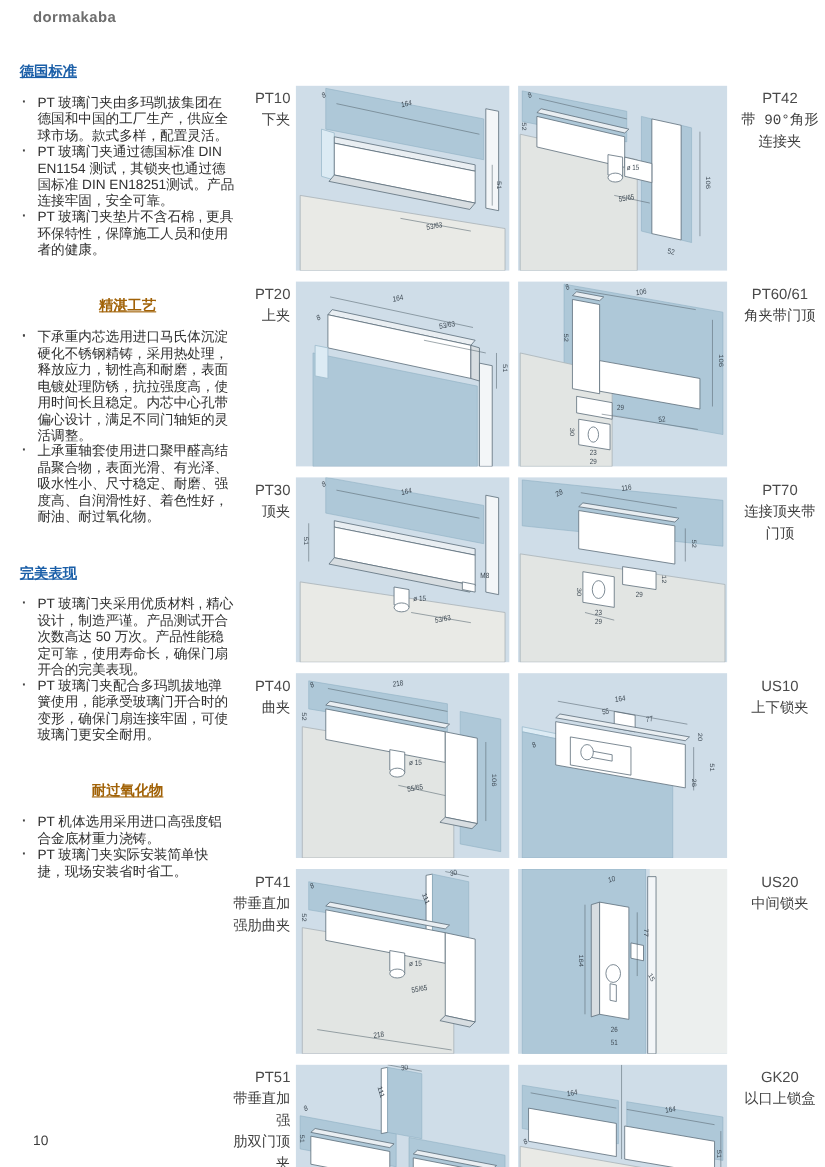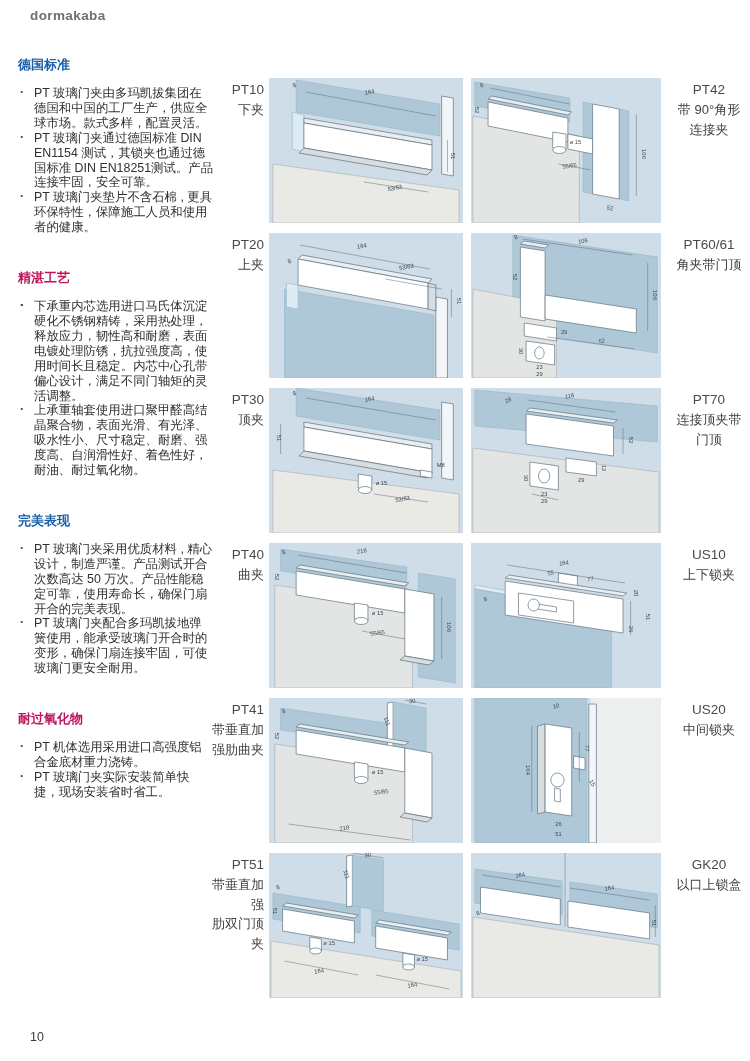--- a/index.html
+++ b/index.html
@@ -7,32 +7,32 @@
     width:750px;height:1061px;position:relative;background:#ffffff;
     font-family:"Liberation Sans","DejaVu Sans",sans-serif;color:#2f2f2f;overflow:hidden;
   }
   .brand{
     position:absolute;left:30px;top:8px;font-size:13.5px;font-weight:600;
     color:#6e6e6e;letter-spacing:0.4px;
   }
   .left-col{position:absolute;left:18px;top:42px;width:196px;}
   .section{margin-top:34px;}
   .section:first-child{margin-top:14px;}
-  .section h3{margin:0 0 12px 0;font-size:13px;font-weight:bold;}
+  .section h3{margin:0 0 12px 0;font-size:13px;font-weight:bold;text-decoration:underline;}
   .section h3.blue{color:#1b5fa8;}
-  .section h3.red{color:#be185d;}
+  .section h3.red{color:#a16207;text-align:center;}
   .bullets{margin:0;padding:0;list-style:none;font-size:12.4px;line-height:14.9px;}
   .bullets li{position:relative;padding-left:16px;margin:0;}
   .bullets li .dot{position:absolute;left:2px;top:-1px;font-weight:bold;color:#444;}
   .page-num{position:absolute;left:30px;top:1030px;font-size:12.5px;color:#3c3c3c;}
   .grid{position:absolute;left:204px;top:78px;width:546px;}
-  .row{display:flex;height:145px;margin-bottom:10px;}
+  .row{display:flex;height:168px;margin-bottom:10px;}
   .lbl{font-size:13px;line-height:1.5;color:#3f3f3f;text-align:center;}
   .lbl .code{font-size:13.5px;color:#4a4a4a;}
-  .lbl .pname{white-space:pre-line;}
+  .lbl .pname{white-space:pre-line;font-family:Liberation Mono, monospace;}
   .lbl-left{width:60px;text-align:right;padding-right:5px;padding-top:2px;}
   .lbl-right{flex:1;padding-left:7px;padding-top:2px;}
   .panel{background:#cfdde8;position:relative;}
   .panel-l{width:194px;}
   .panel-r{width:190px;}
   .sp{width:8px;}
   .panel svg{display:block;width:100%;height:100%;}
 </style>
 </head>
 <body>

